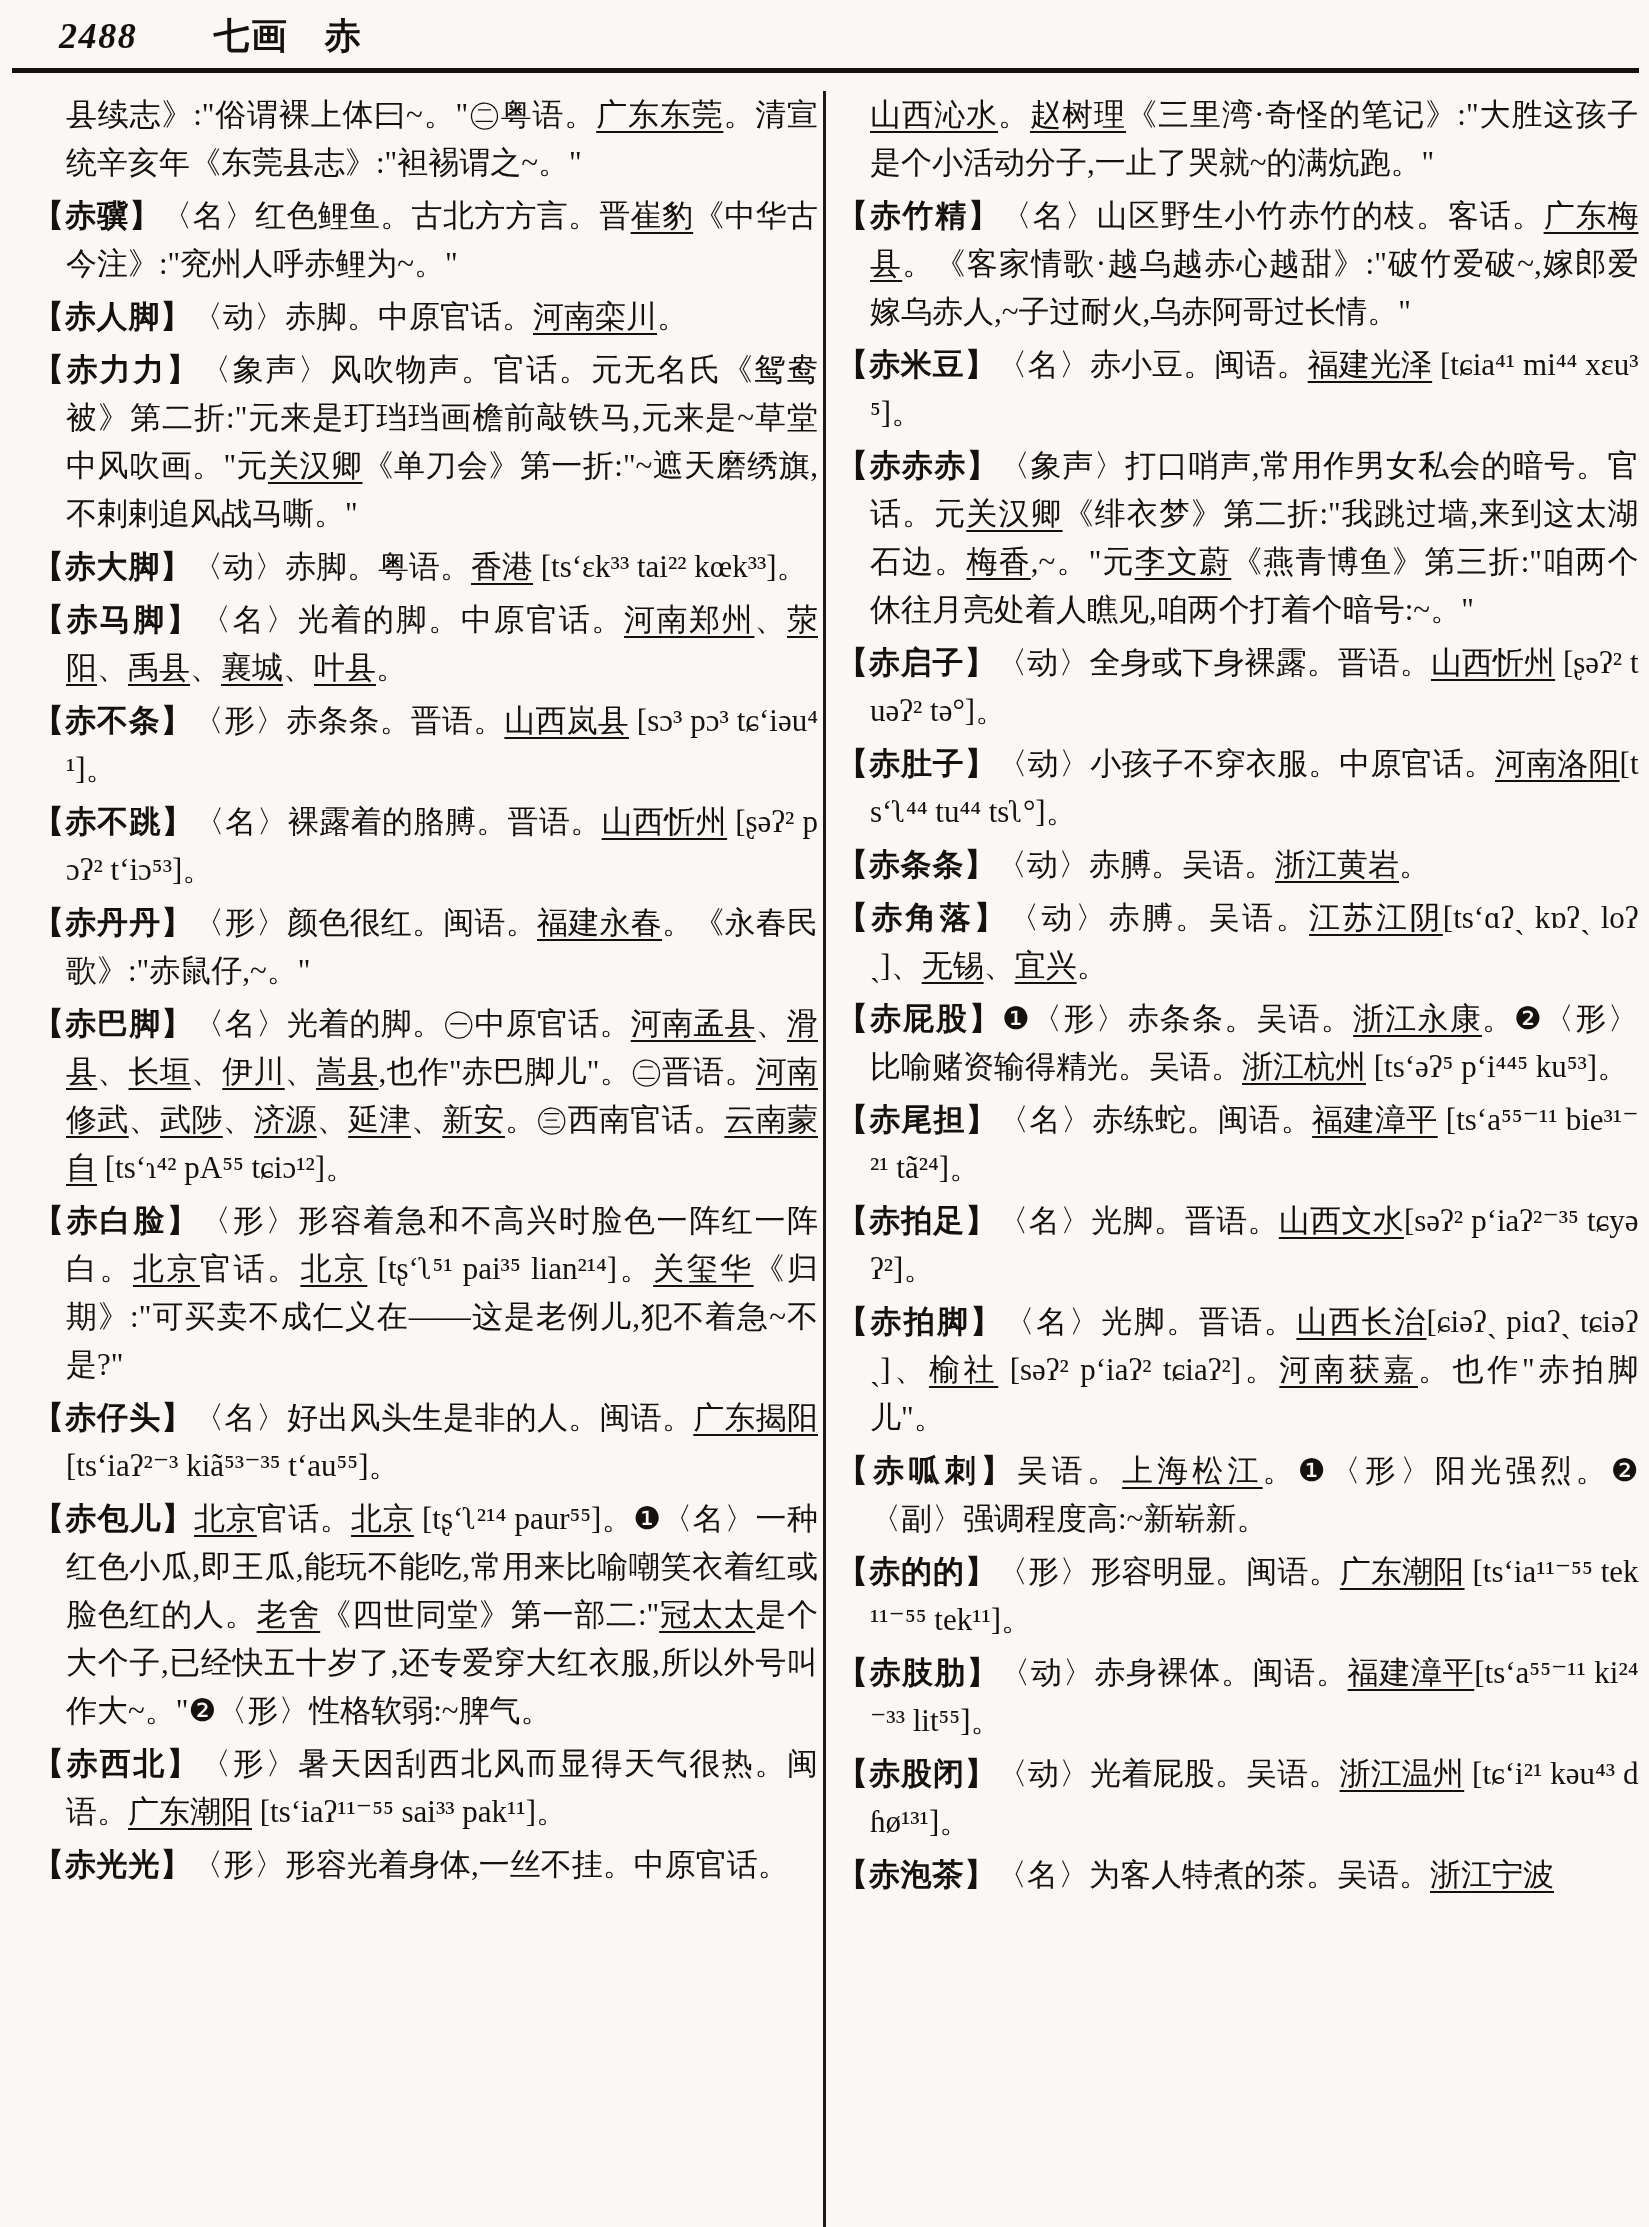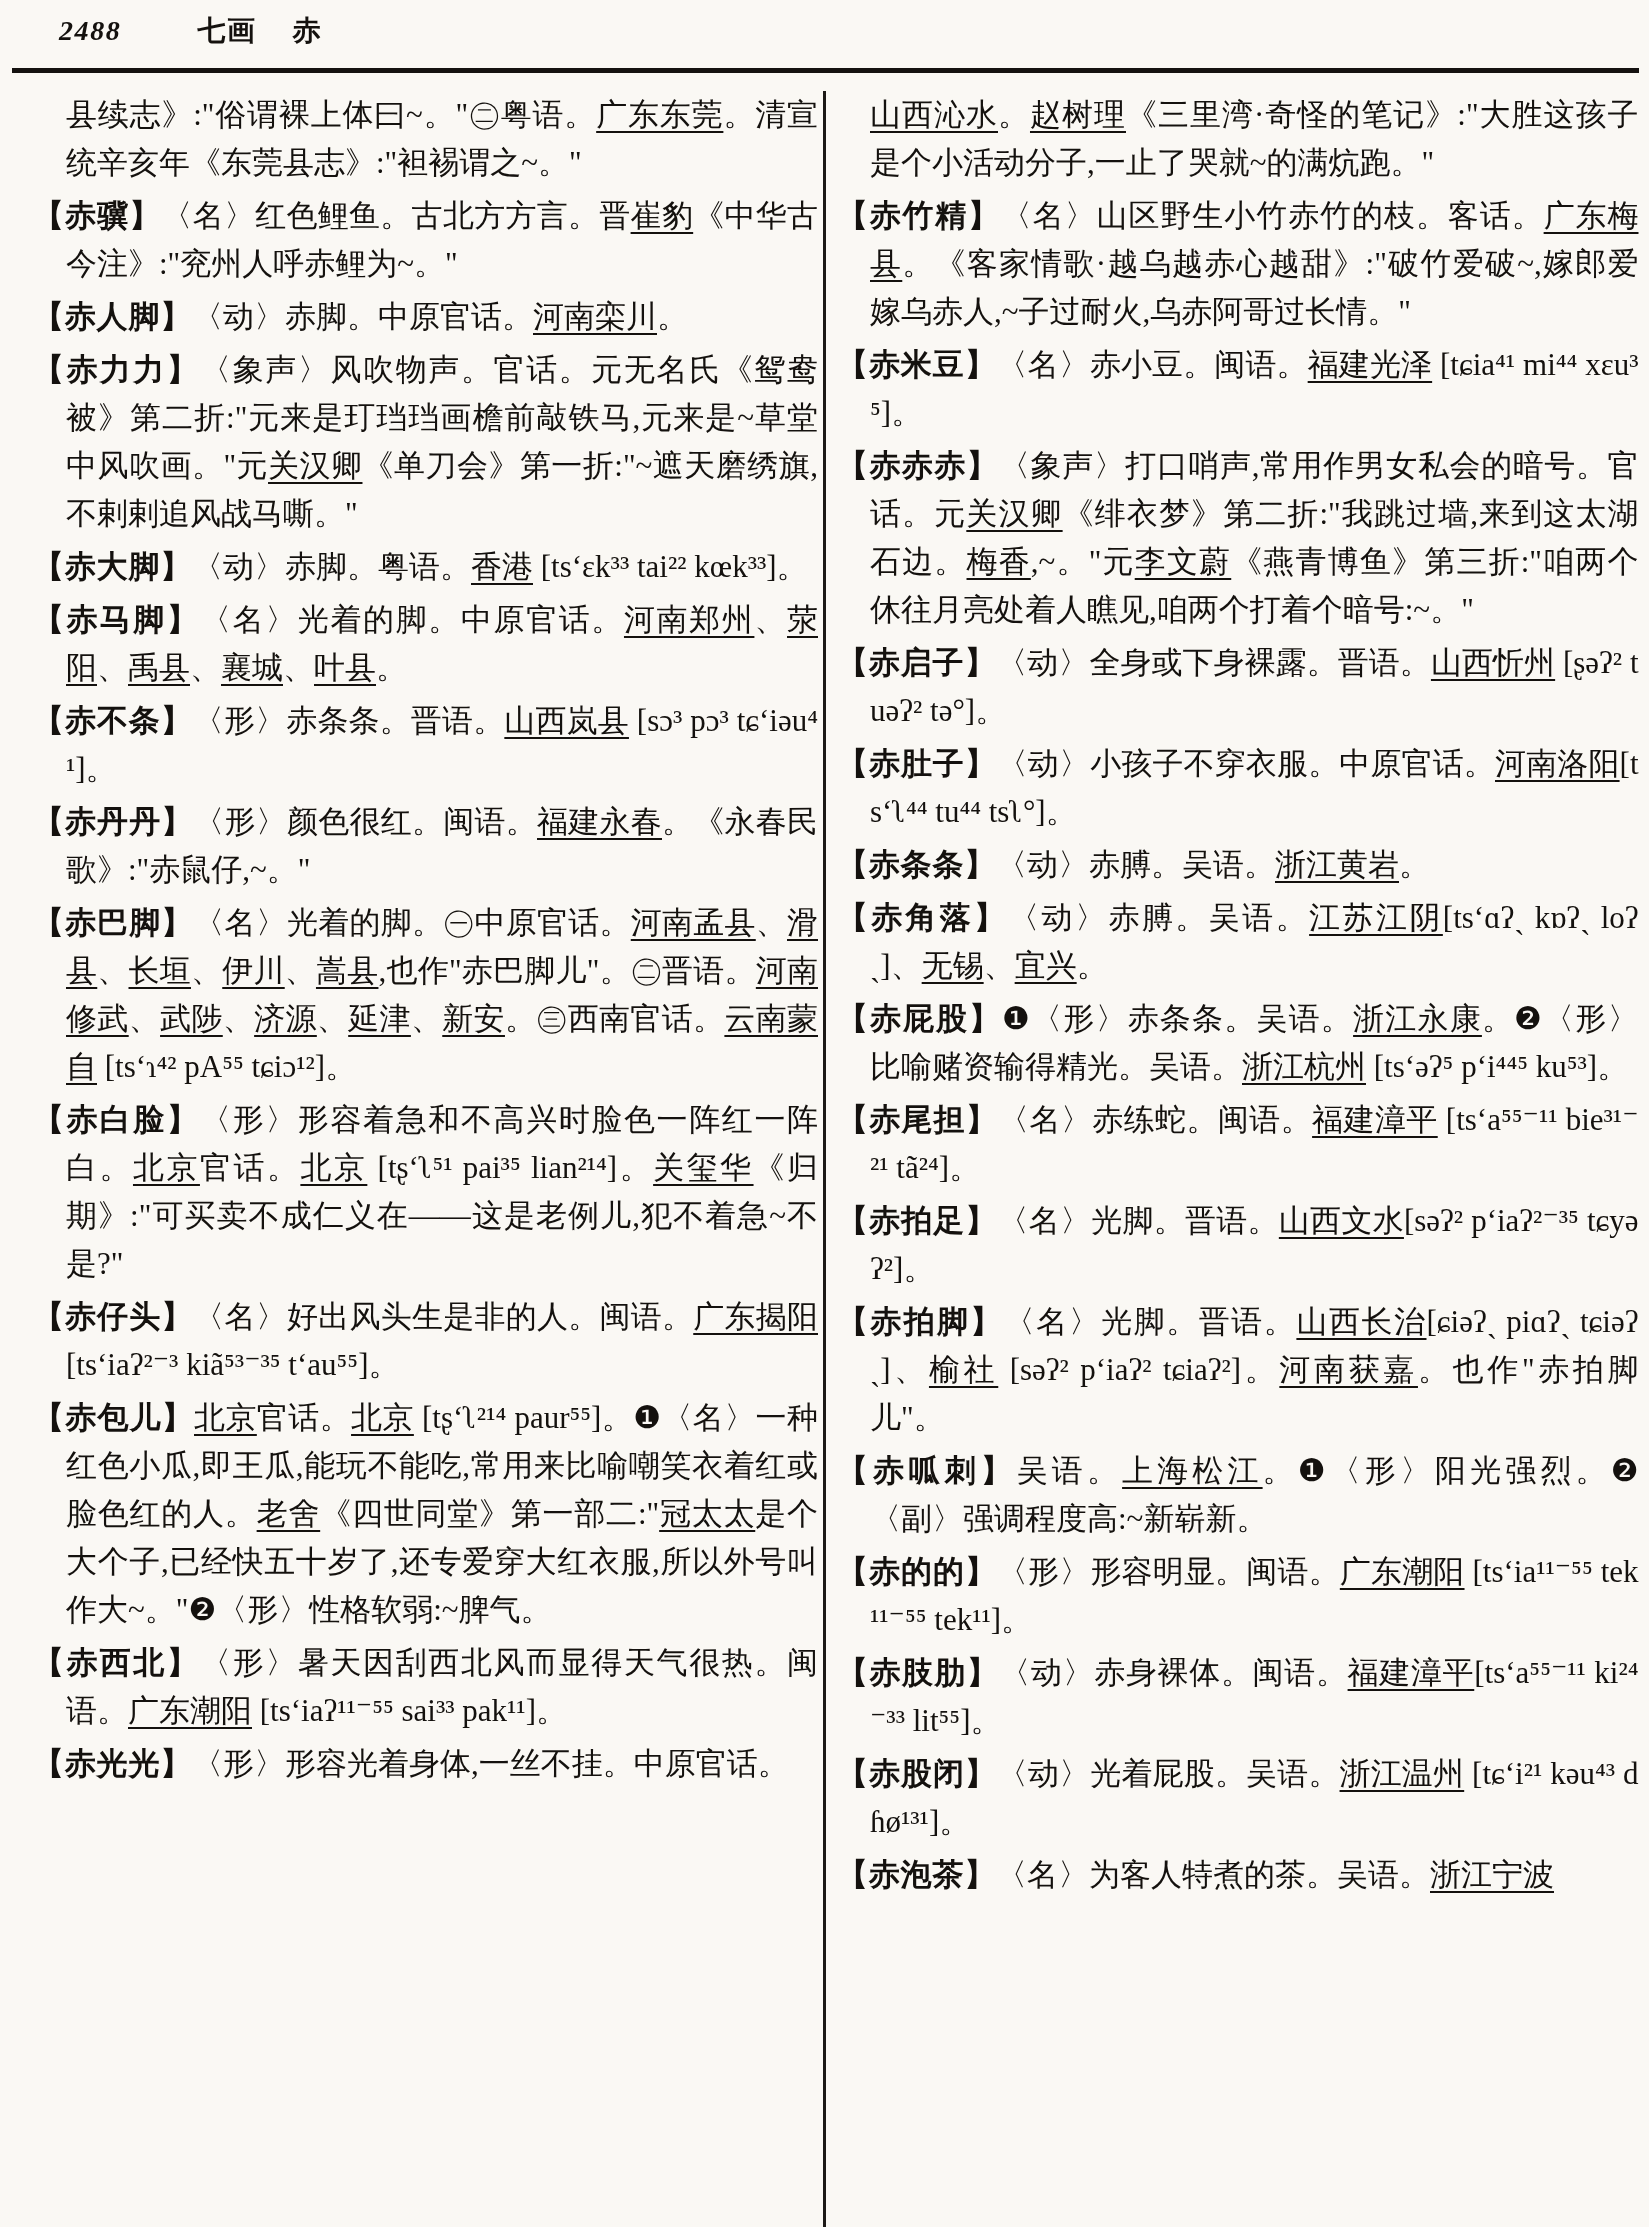--- a/index.html
+++ b/index.html
@@ -7,21 +7,21 @@
     position:relative;
     width:1650px;height:2227px;
     margin:0 auto;
     background:#faf8f4;
     color:#14110e;
     font-family:"Liberation Serif","DejaVu Serif",serif;
     overflow:hidden;
   }
   .page-header{
     position:absolute;top:11.5px;left:59px;
-    font-size:28px;font-weight:bold;letter-spacing:1.6px;
+    font-size:36px;font-weight:bold;letter-spacing:1.6px;
     white-space:nowrap;
   }
   .page-number{display:inline-block;margin-right:76px;font-style:italic;}
   .section{display:inline-block;margin-right:36px;}
   .rule{
     position:absolute;top:68px;left:11.5px;width:1627px;height:5px;
     background:#151210;
   }
   .columns{
     position:absolute;top:91px;left:33px;right:11.5px;bottom:0;
@@ -55,20 +55,21 @@
   <div class="rule"></div>
   <div class="columns">
     <div class="col left" id="col-left">
         <div class="entry cont"><span class="body">县续志》:"俗谓裸上体曰~。"㊁粤语。<u>广东东莞</u>。清宣统辛亥年《东莞县志》:"袒裼谓之~。"</span></div>
         <div class="entry"><span class="head">【赤骥】</span><span class="body">〈名〉红色鲤鱼。古北方方言。晋<u>崔豹</u>《中华古今注》:"兖州人呼赤鲤为~。"</span></div>
         <div class="entry"><span class="head">【赤人脚】</span><span class="body">〈动〉赤脚。中原官话。<u>河南栾川</u>。</span></div>
         <div class="entry"><span class="head">【赤力力】</span><span class="body">〈象声〉风吹物声。官话。元无名氏《鸳鸯被》第二折:"元来是玎珰珰画檐前敲铁马,元来是~草堂中风吹画。"元<u>关汉卿</u>《单刀会》第一折:"~遮天磨绣旗,不剌剌追风战马嘶。"</span></div>
         <div class="entry"><span class="head">【赤大脚】</span><span class="body">〈动〉赤脚。粤语。<u>香港</u> [tsʻɛk³³ tai²² kœk³³]。</span></div>
         <div class="entry"><span class="head">【赤马脚】</span><span class="body">〈名〉光着的脚。中原官话。<u>河南郑州</u>、<u>荥阳</u>、<u>禹县</u>、<u>襄城</u>、<u>叶县</u>。</span></div>
         <div class="entry"><span class="head">【赤不条】</span><span class="body">〈形〉赤条条。晋语。<u>山西岚县</u> [sɔ³ pɔ³ tɕʻiəu⁴¹]。</span></div>
+        <div class="entry"><span class="head">【赤不跳】</span><span class="body">〈名〉裸露着的胳膊。晋语。<u>山西忻州</u> [ʂəʔ² pɔʔ² tʻiɔ⁵³]。</span></div>
         <div class="entry"><span class="head">【赤丹丹】</span><span class="body">〈形〉颜色很红。闽语。<u>福建永春</u>。《永春民歌》:"赤鼠仔,~。"</span></div>
         <div class="entry"><span class="head">【赤巴脚】</span><span class="body">〈名〉光着的脚。㊀中原官话。<u>河南孟县</u>、<u>滑县</u>、<u>长垣</u>、<u>伊川</u>、<u>嵩县</u>,也作"赤巴脚儿"。㊁晋语。<u>河南修武</u>、<u>武陟</u>、<u>济源</u>、<u>延津</u>、<u>新安</u>。㊂西南官话。<u>云南蒙自</u> [tsʻɿ⁴² pA⁵⁵ tɕiɔ¹²]。</span></div>
         <div class="entry"><span class="head">【赤白脸】</span><span class="body">〈形〉形容着急和不高兴时脸色一阵红一阵白。<u>北京</u>官话。<u>北京</u> [tʂʻʅ⁵¹ pai³⁵ lian²¹⁴]。<u>关玺华</u>《归期》:"可买卖不成仁义在——这是老例儿,犯不着急~不是?"</span></div>
         <div class="entry"><span class="head">【赤仔头】</span><span class="body">〈名〉好出风头生是非的人。闽语。<u>广东揭阳</u>[tsʻiaʔ²⁻³ kiã⁵³⁻³⁵ tʻau⁵⁵]。</span></div>
         <div class="entry"><span class="head">【赤包儿】</span><span class="body"><u>北京</u>官话。<u>北京</u> [tʂʻʅ²¹⁴ paur⁵⁵]。❶〈名〉一种红色小瓜,即王瓜,能玩不能吃,常用来比喻嘲笑衣着红或脸色红的人。<u>老舍</u>《四世同堂》第一部二:"<u>冠太太</u>是个大个子,已经快五十岁了,还专爱穿大红衣服,所以外号叫作大~。"❷〈形〉性格软弱:~脾气。</span></div>
         <div class="entry"><span class="head">【赤西北】</span><span class="body">〈形〉暑天因刮西北风而显得天气很热。闽语。<u>广东潮阳</u> [tsʻiaʔ¹¹⁻⁵⁵ sai³³ pak¹¹]。</span></div>
         <div class="entry"><span class="head">【赤光光】</span><span class="body">〈形〉形容光着身体,一丝不挂。中原官话。</span></div>
       </div>
     <div class="divider"></div>
     <div class="col right" id="col-right">

